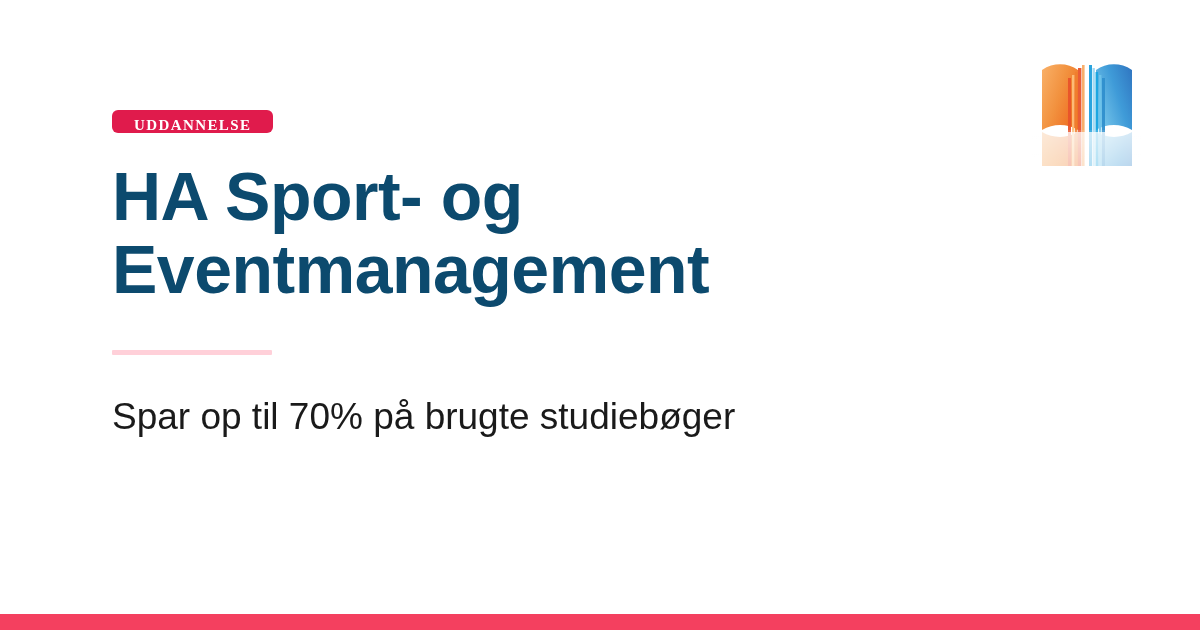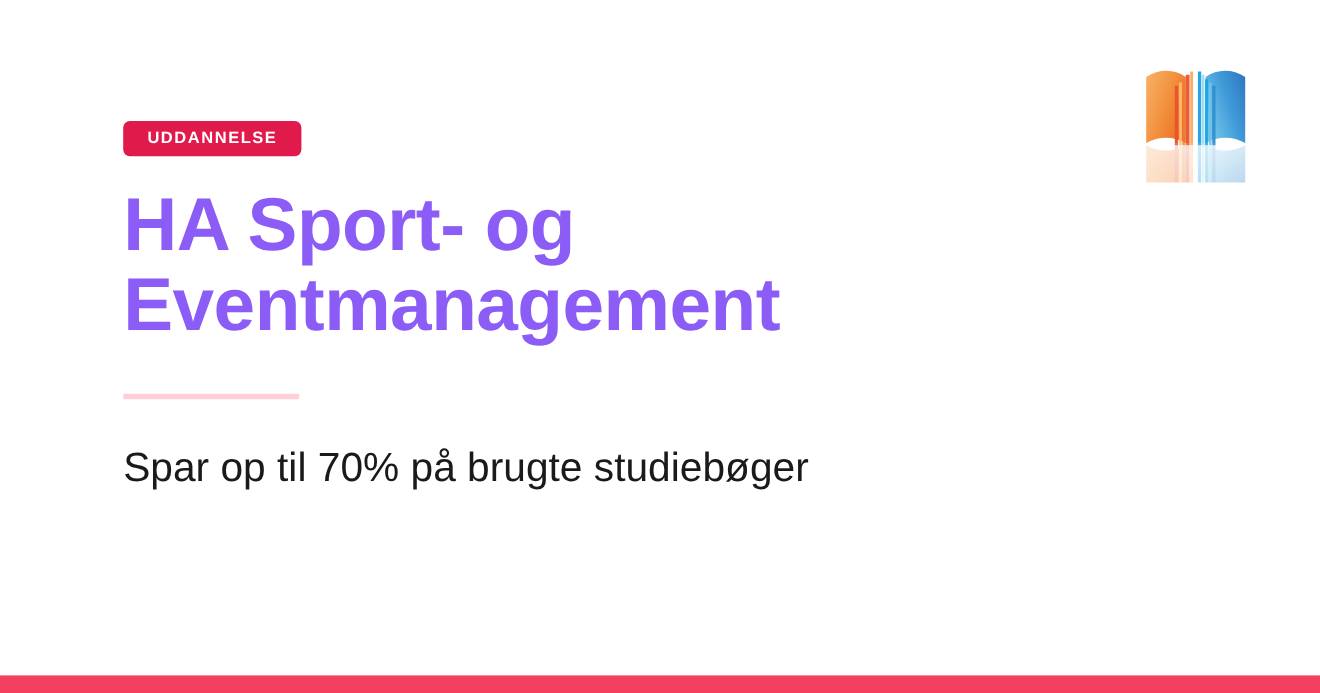--- a/index.html
+++ b/index.html
@@ -44,32 +44,33 @@
     width: 920px;
   }
 
   .badge {
     display: inline-block;
     background: #e01b4c;
     color: #ffffff;
     font-size: 15px;
     font-weight: bold;
     letter-spacing: 1.4px;
-    padding: 8px 22px 9px 22px;
+    padding: 8px 22px 0 22px;
     border-radius: 6px;
     line-height: 1;
     text-transform: uppercase;
+    font-family: Liberation Serif, serif;
   }
 
   .title {
     margin: 26px 0 12px 0;
     font-size: 68px;
     line-height: 1.07;
     font-weight: bold;
-    color: #8b5cf6;
+    color: #0c4a6e;
     letter-spacing: -0.5px;
     max-width: 800px;
   }
 
   .subtitle {
     margin: 28px 0 0 0;
     font-size: 29px;
     line-height: 1.2;
     font-weight: normal;
     color: #5a6575;

